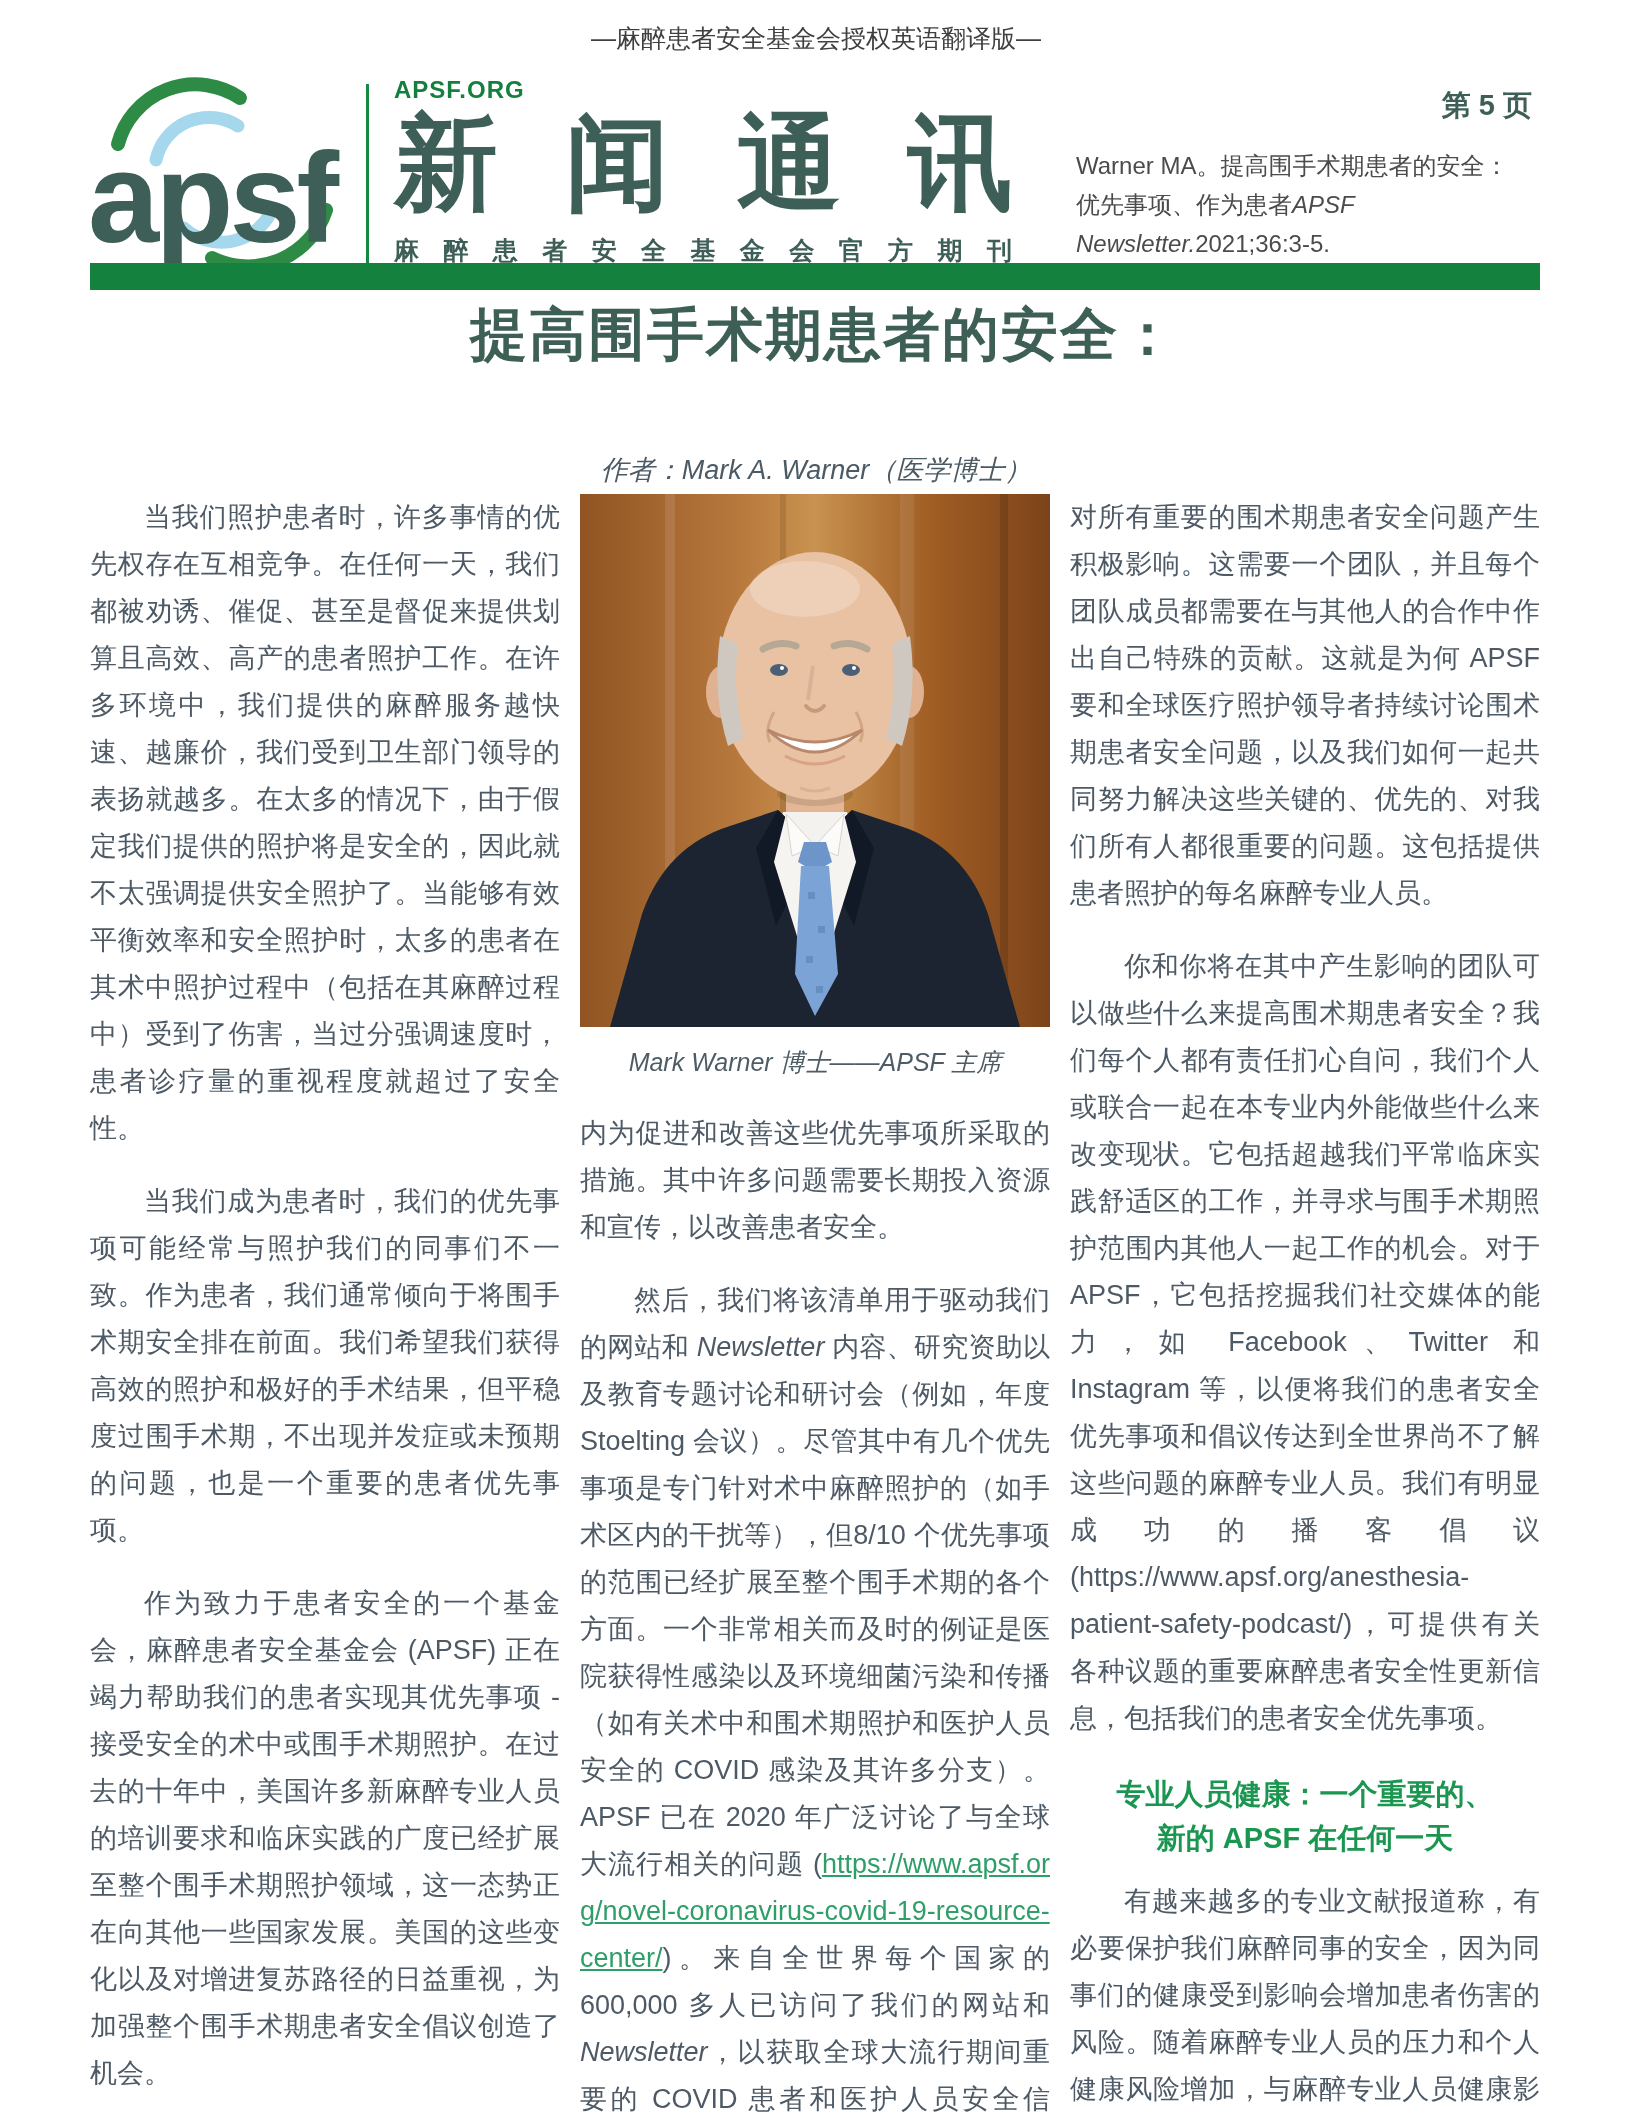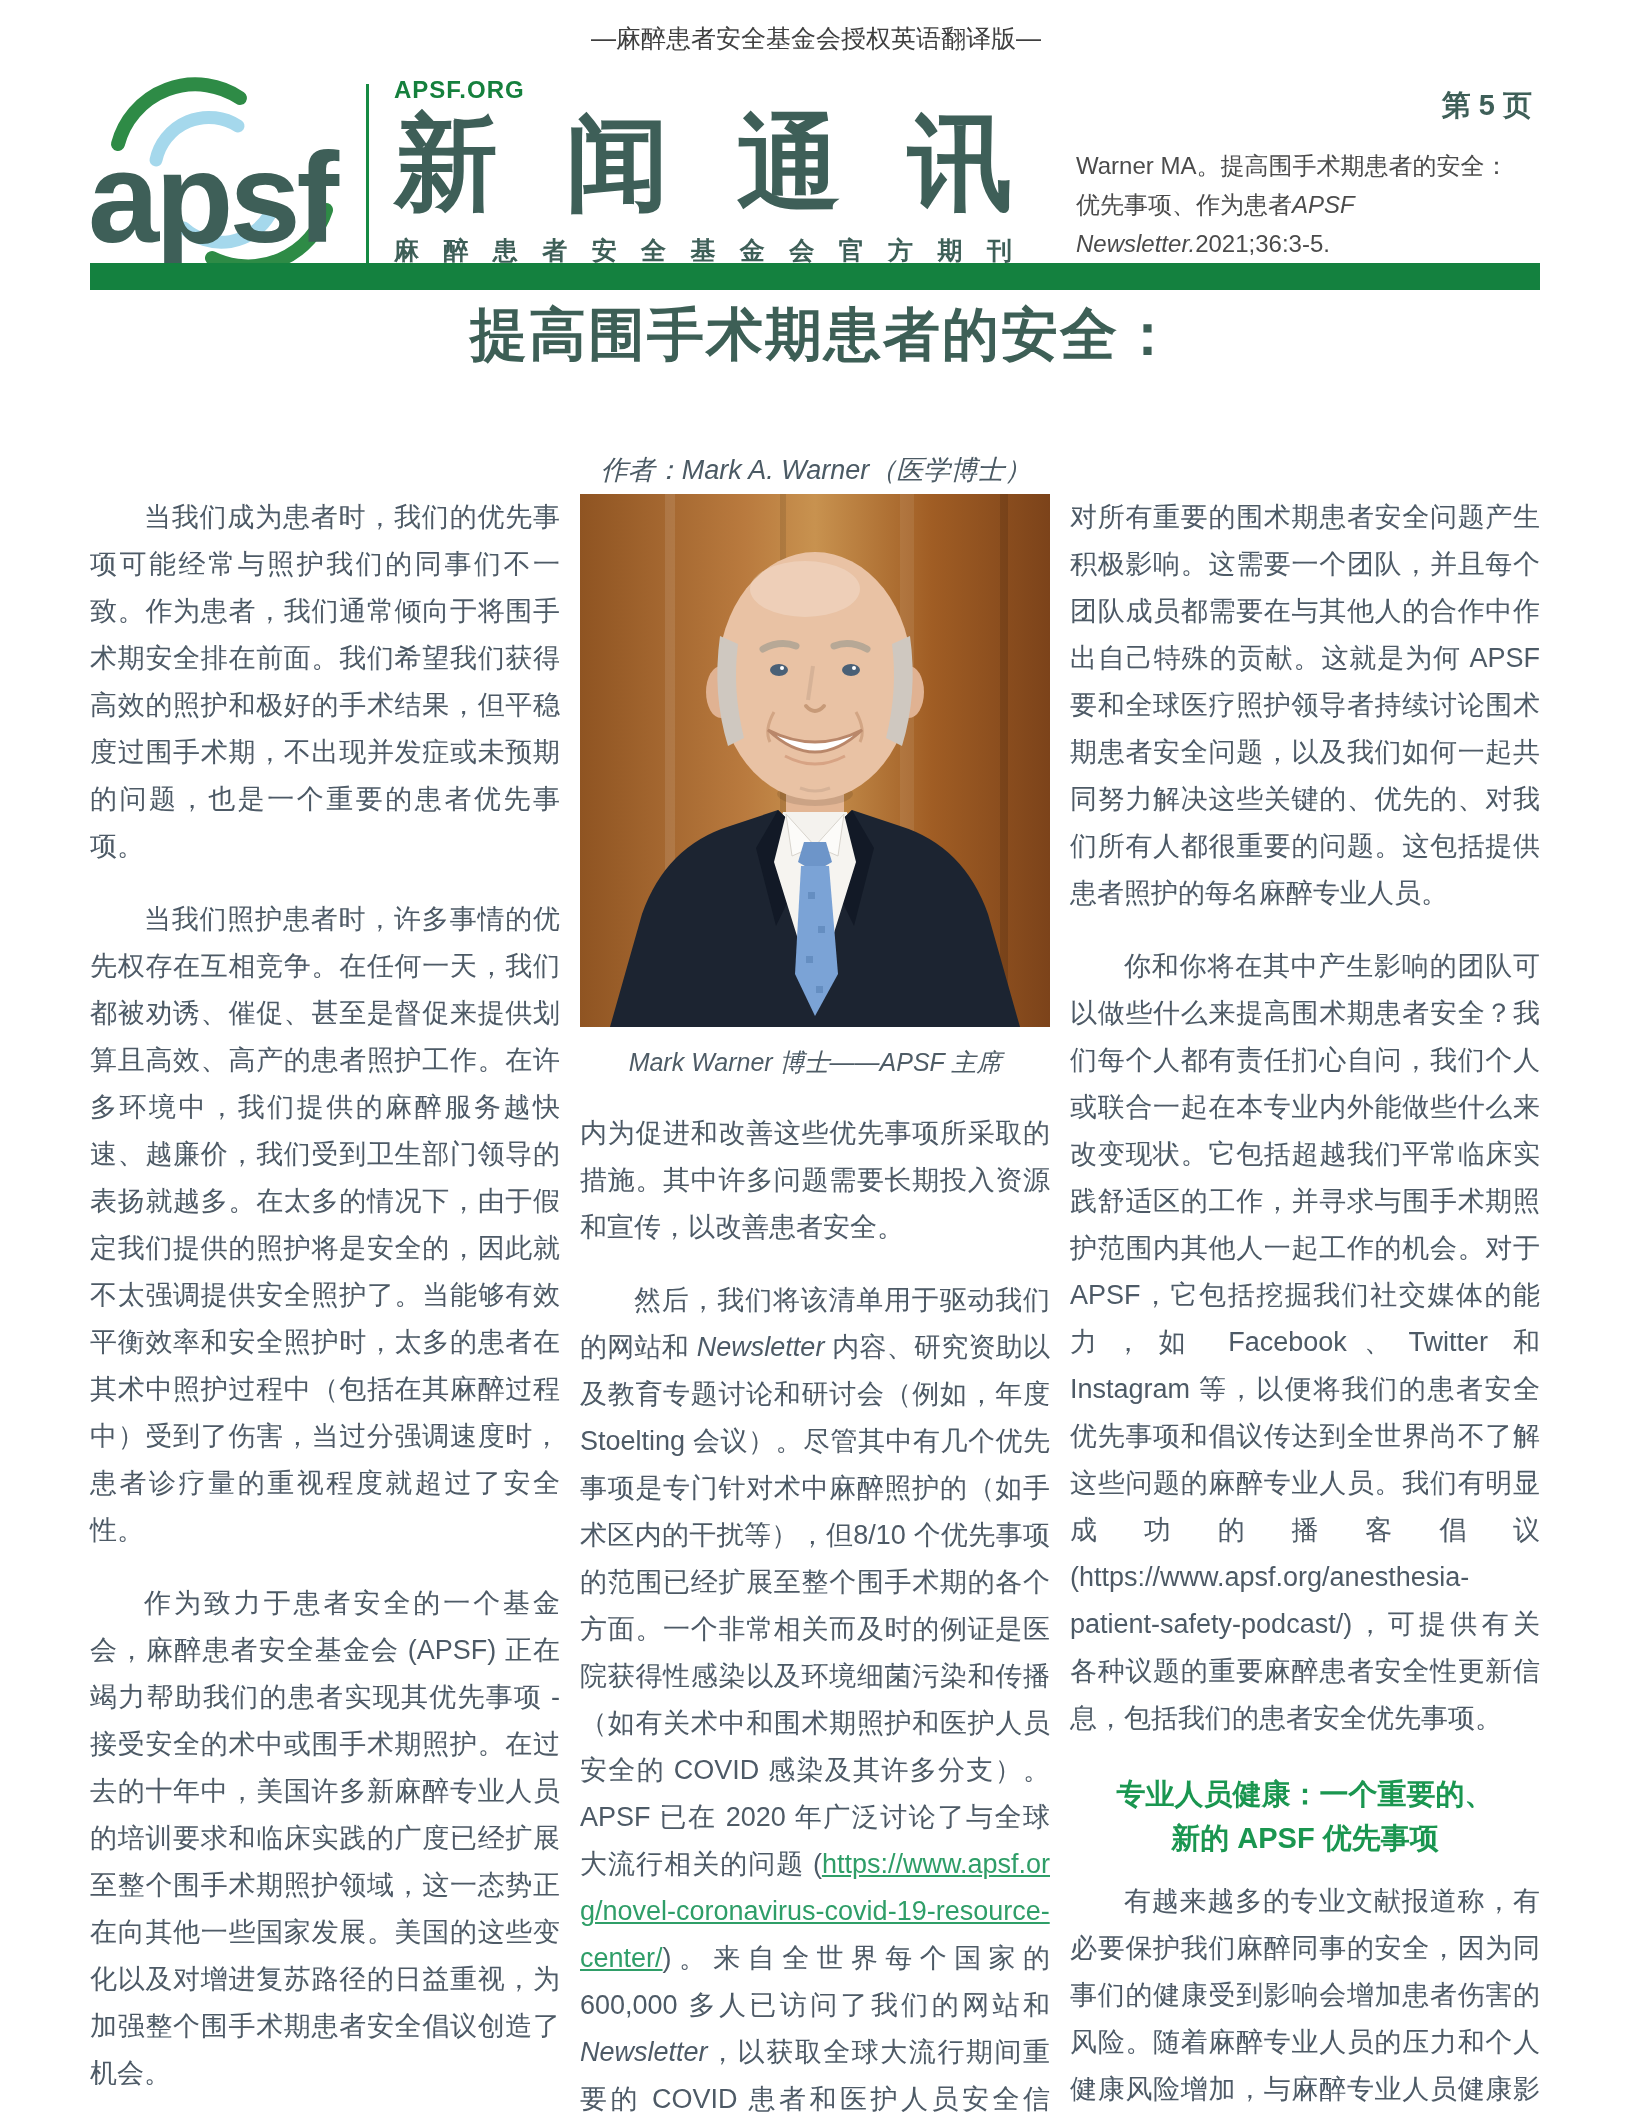--- a/index.html
+++ b/index.html
@@ -85,22 +85,22 @@
   <div class="green-bar"></div>
 
   <div class="article-title">
     <div>提高围手术期患者的安全：</div>
   </div>
   <div class="byline">作者：Mark A. Warner（医学博士）</div>
 
   <div class="columns">
 
     <div class="col">
+      <p class="indent">当我们照护患者时，许多事情的优先权存在互相竞争。在任何一天，我们都被劝诱、催促、甚至是督促来提供划算且高效、高产的患者照护工作。在许多环境中，我们提供的麻醉服务越快速、越廉价，我们受到卫生部门领导的表扬就越多。在太多的情况下，由于假定我们提供的照护将是安全的，因此就不太强调提供安全照护了。当能够有效平衡效率和安全照护时，太多的患者在其术中照护过程中（包括在其麻醉过程中）受到了伤害，当过分强调速度时，患者诊疗量的重视程度就超过了安全性。</p>
       <p class="indent">当我们成为患者时，我们的优先事项可能经常与照护我们的同事们不一致。作为患者，我们通常倾向于将围手术期安全排在前面。我们希望我们获得高效的照护和极好的手术结果，但平稳度过围手术期，不出现并发症或未预期的问题，也是一个重要的患者优先事项。</p>
-      <p class="indent">当我们照护患者时，许多事情的优先权存在互相竞争。在任何一天，我们都被劝诱、催促、甚至是督促来提供划算且高效、高产的患者照护工作。在许多环境中，我们提供的麻醉服务越快速、越廉价，我们受到卫生部门领导的表扬就越多。在太多的情况下，由于假定我们提供的照护将是安全的，因此就不太强调提供安全照护了。当能够有效平衡效率和安全照护时，太多的患者在其术中照护过程中（包括在其麻醉过程中）受到了伤害，当过分强调速度时，患者诊疗量的重视程度就超过了安全性。</p>
       <p class="indent">作为致力于患者安全的一个基金会，麻醉患者安全基金会 (APSF) 正在竭力帮助我们的患者实现其优先事项 - 接受安全的术中或围手术期照护。在过去的十年中，美国许多新麻醉专业人员的培训要求和临床实践的广度已经扩展至整个围手术期照护领域，这一态势正在向其他一些国家发展。美国的这些变化以及对增进复苏路径的日益重视，为加强整个围手术期患者安全倡议创造了机会。</p>
 
     </div>
 
     <div class="col">
       <div class="photo-frame">
         <svg width="470" height="533" viewBox="0 0 470 533">
           <defs>
             <linearGradient id="wood" x1="0" y1="0" x2="1" y2="0">
               <stop offset="0" stop-color="#8f5422"></stop>
@@ -168,20 +168,20 @@
       <p>内为促进和改善这些优先事项所采取的措施。其中许多问题需要长期投入资源和宣传，以改善患者安全。</p>
       <p class="indent"><span>然后，我们将该清单用于驱动我们的网站和 </span><i class="inline-it">Newsletter</i><span> 内容、研究资助以及教育专题讨论和研讨会（例如，年度 Stoelting 会议）。尽管其中有几个优先事项是专门针对术中麻醉照护的（如手术区内的干扰等），但8/10 个优先事项的范围已经扩展至整个围手术期的各个方面。一个非常相关而及时的例证是医院获得性感染以及环境细菌污染和传播（如有关术中和围术期照护和医护人员安全的 COVID 感染及其许多分支）。APSF 已在 2020 年广泛讨论了与全球大流行相关的问题 (</span><a class="link" href="#">https://www.apsf.org/novel-coronavirus-covid-19-resource-center/</a><span>)。来自全世界每个国家的 600,000 多人已访问了我们的网站和 </span><i class="inline-it">Newsletter</i><span>，以获取全球大流行期间重要的 COVID 患者和医护人员安全信息。</span></p>
 
     </div>
 
     <div class="col">
       <p>对所有重要的围术期患者安全问题产生积极影响。这需要一个团队，并且每个团队成员都需要在与其他人的合作中作出自己特殊的贡献。这就是为何 APSF 要和全球医疗照护领导者持续讨论围术期患者安全问题，以及我们如何一起共同努力解决这些关键的、优先的、对我们所有人都很重要的问题。这包括提供患者照护的每名麻醉专业人员。</p>
       <p class="indent">你和你将在其中产生影响的团队可以做些什么来提高围术期患者安全？我们每个人都有责任扪心自问，我们个人或联合一起在本专业内外能做些什么来改变现状。它包括超越我们平常临床实践舒适区的工作，并寻求与围手术期照护范围内其他人一起工作的机会。对于 APSF，它包括挖掘我们社交媒体的能力，如 Facebook、Twitter 和 Instagram 等，以便将我们的患者安全优先事项和倡议传达到全世界尚不了解这些问题的麻醉专业人员。我们有明显成功的播客倡议 (https://www.apsf.org/anesthesia-patient-safety-podcast/)，可提供有关各种议题的重要麻醉患者安全性更新信息，包括我们的患者安全优先事项。</p>
       <div class="col-heading spaced">
         <div>专业人员健康：一个重要的、</div>
-        <div>新的 APSF 优先事项</div>
+        <div>新的 APSF 在任何一天</div>
       </div>
       <p class="indent">有越来越多的专业文献报道称，有必要保护我们麻醉同事的安全，因为同事们的健康受到影响会增加患者伤害的风险。随着麻醉专业人员的压力和个人健康风险增加，与麻醉专业人员健康影响相关的患者伤害成为了一个日益严重的问题。与当前 COVID 全球大流行相关的压力就是一个很好的例证。例如，受 APSF 部分资助的插管 COVID 登记项目在 2020 年 7 月描述称，在对疑似或确诊的 COVID患者进行插管的医疗照护工作人员中，有 3.1% 的风险会患上实验室确诊的 COVID-19，有 8.4% 的风险会出现需要自我隔离或住院治疗的新症状。</p>
 
     </div>
 
   </div>
 </div>
 
 </body></html>

